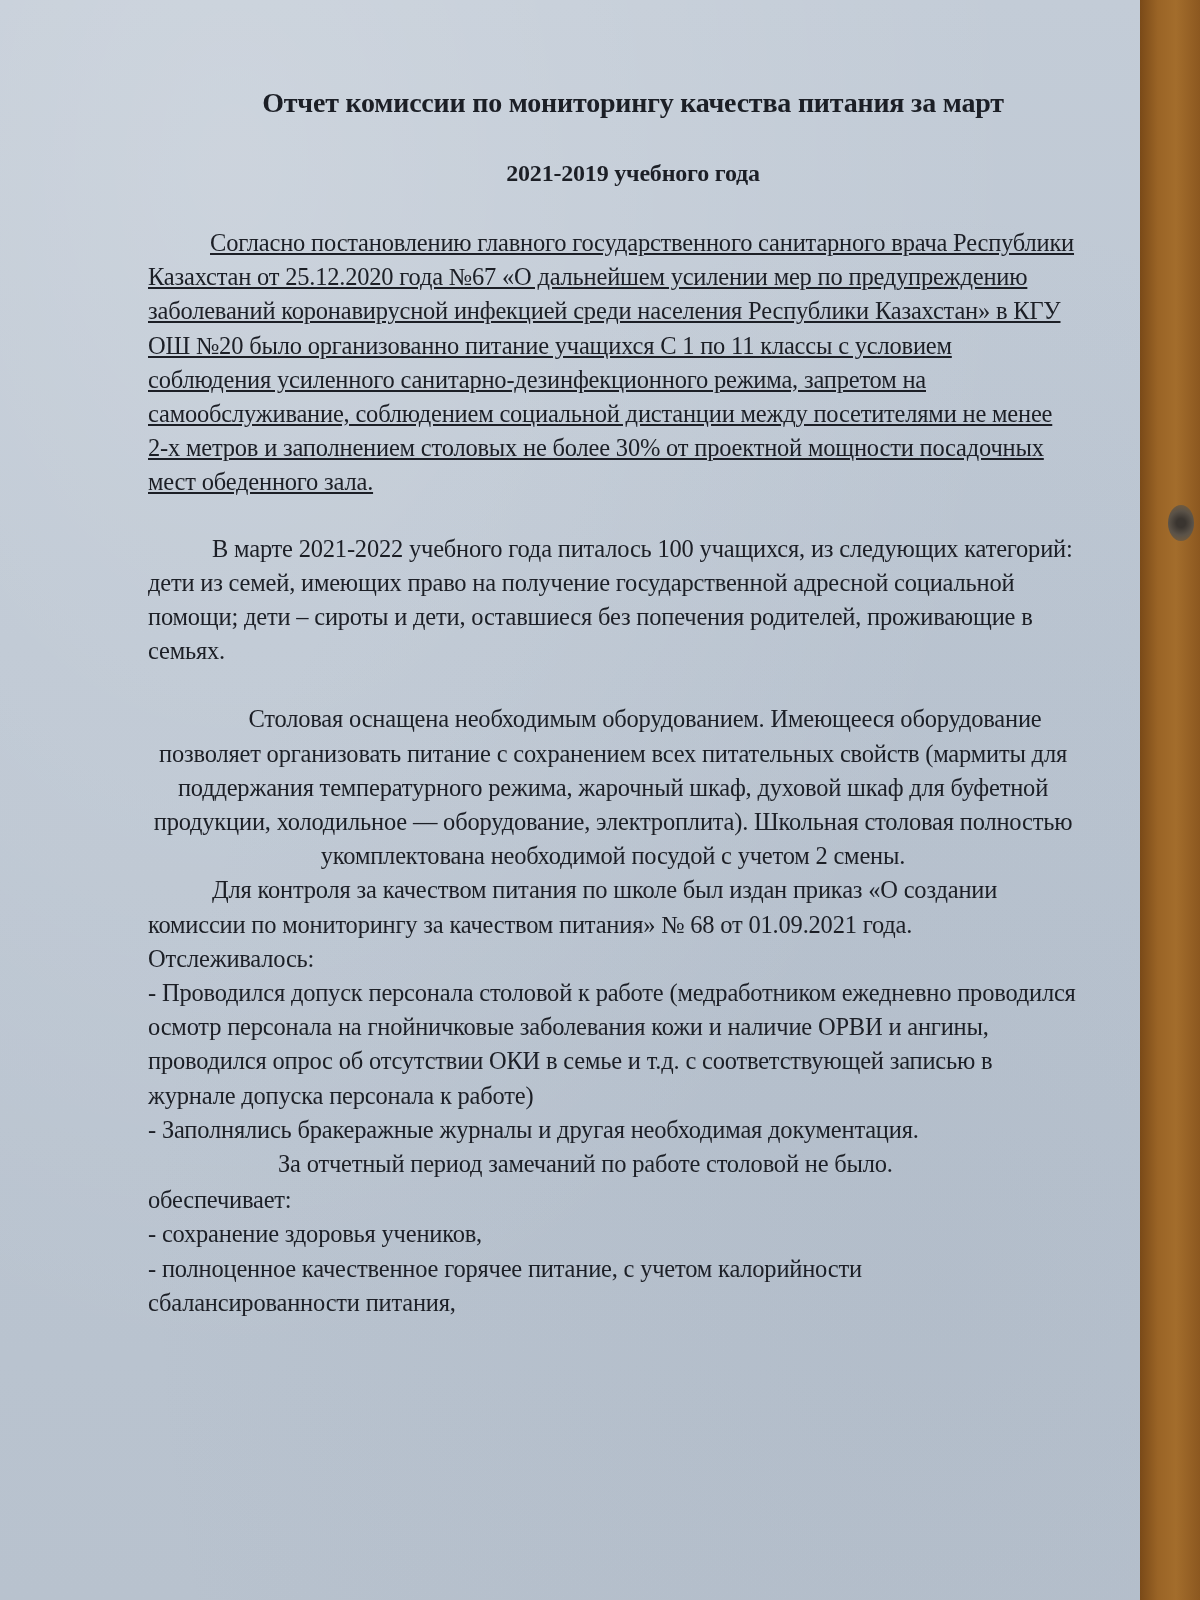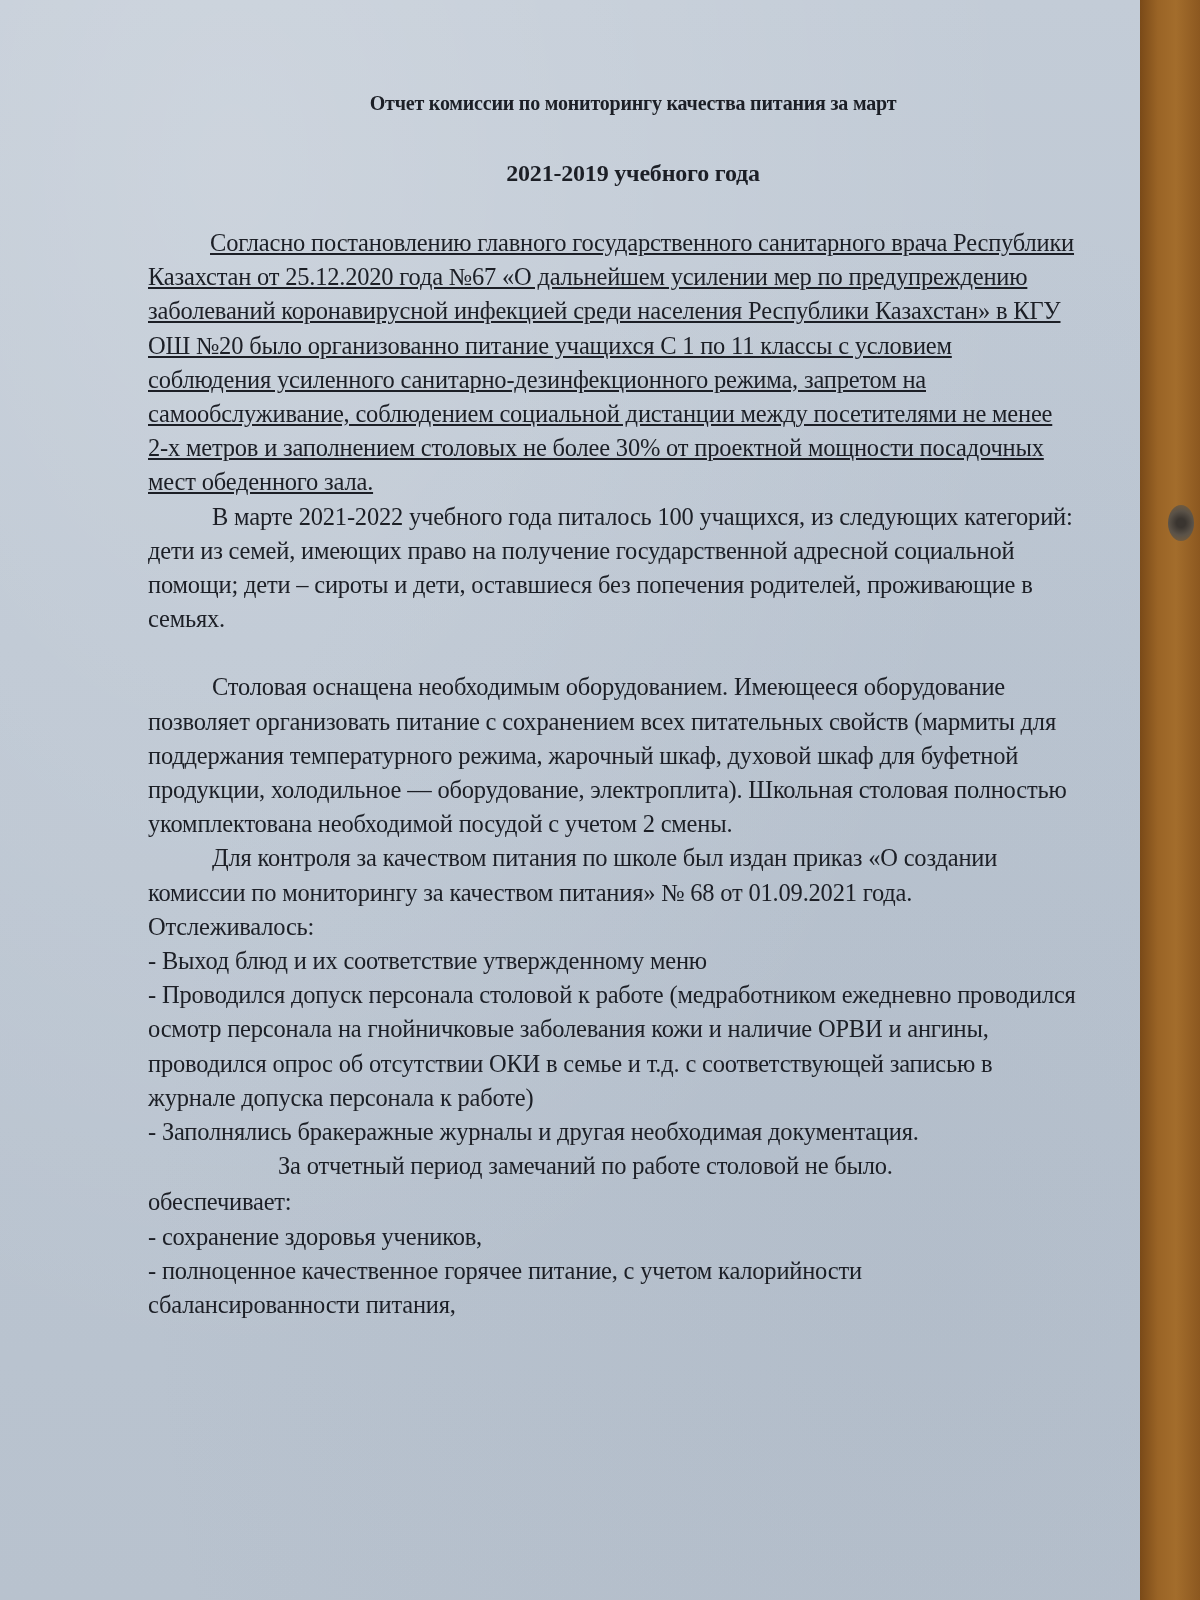--- a/index.html
+++ b/index.html
@@ -49,37 +49,37 @@
       left: 148px;
       top: 86px;
       width: 930px;
       font-size: 24.5px;
       line-height: 34.2px;
       letter-spacing: -0.2px;
     }
     .title {
       text-align: center;
       font-weight: bold;
-      font-size: 20px;
+      font-size: 28px;
       margin: 0 0 0 40px;
       line-height: 34px;
     }
     .subtitle {
       text-align: center;
       font-weight: bold;
       font-size: 24px;
       margin: 36px 0 0 40px;
       line-height: 34px;
     }
     p {
       margin: 0;
     }
     .p1 { margin-top: 36px; text-decoration: underline; }
-    .p2 { }
-    .p3 { margin-top: 34px; }
+    .p2 { margin-top: 32px; }
+    .p3 { margin-top: 34px; text-align: center; }
     .indent { text-indent: 62px; }
     .indent2 { text-indent: 64px; }
     .centered-line { padding-left: 130px; }
     .org-line { padding-left: 110px; }
     .after-org { margin-top: 2px; }
   </style>
 </head>
 <body>
 
 <div class="paper"></div>
@@ -94,21 +94,20 @@
   <p class="p1 indent">Согласно постановлению главного государственного санитарного врача Республики Казахстан от 25.12.2020 года №67 «О дальнейшем усилении мер по предупреждению заболеваний коронавирусной инфекцией  среди населения Республики Казахстан» в КГУ ОШ №20 было организованно питание учащихся С 1 по 11 классы с условием соблюдения усиленного санитарно-дезинфекционного режима, запретом на самообслуживание, соблюдением социальной дистанции между посетителями не менее 2-х метров и заполнением столовых не более 30%  от проектной мощности посадочных мест обеденного зала.</p>
 
   <p class="p2 indent2">В марте 2021-2022 учебного года питалось 100 учащихся, из следующих категорий: дети из семей, имеющих право на получение государственной адресной социальной помощи; дети – сироты и дети, оставшиеся без попечения родителей, проживающие в семьях.</p>
 
   <p class="p3 indent2">Столовая оснащена необходимым оборудованием. Имеющееся оборудование позволяет организовать питание с сохранением всех питательных свойств (мармиты для поддержания температурного режима, жарочный шкаф, духовой шкаф для буфетной продукции, холодильное — оборудование, электроплита). Школьная столовая полностью укомплектована необходимой посудой с учетом 2 смены.</p>
 
   <p class="indent2">Для контроля за качеством питания по школе был издан приказ «О создании комиссии по мониторингу за качеством питания» № 68 от 01.09.2021 года.</p>
 
   <p>Отслеживалось:</p>
 
-  <p>- Выход блюд и их соответствие утвержденному меню</p>
   <p>- Проводился допуск персонала столовой к работе (медработником ежедневно проводился осмотр персонала на гнойничковые заболевания кожи и наличие ОРВИ и ангины, проводился опрос об отсутствии ОКИ в семье и т.д. с соответствующей записью в журнале допуска персонала к работе)</p>
   <p>- Заполнялись бракеражные журналы и другая необходимая документация.</p>
 
   <p class="centered-line">За отчетный период замечаний по работе столовой не было.</p>
 
   <p class="after-org">обеспечивает:</p>
 
   <p>- сохранение здоровья учеников,</p>
   <p>- полноценное качественное горячее питание, с учетом калорийности сбалансированности питания,</p>
 </div>

